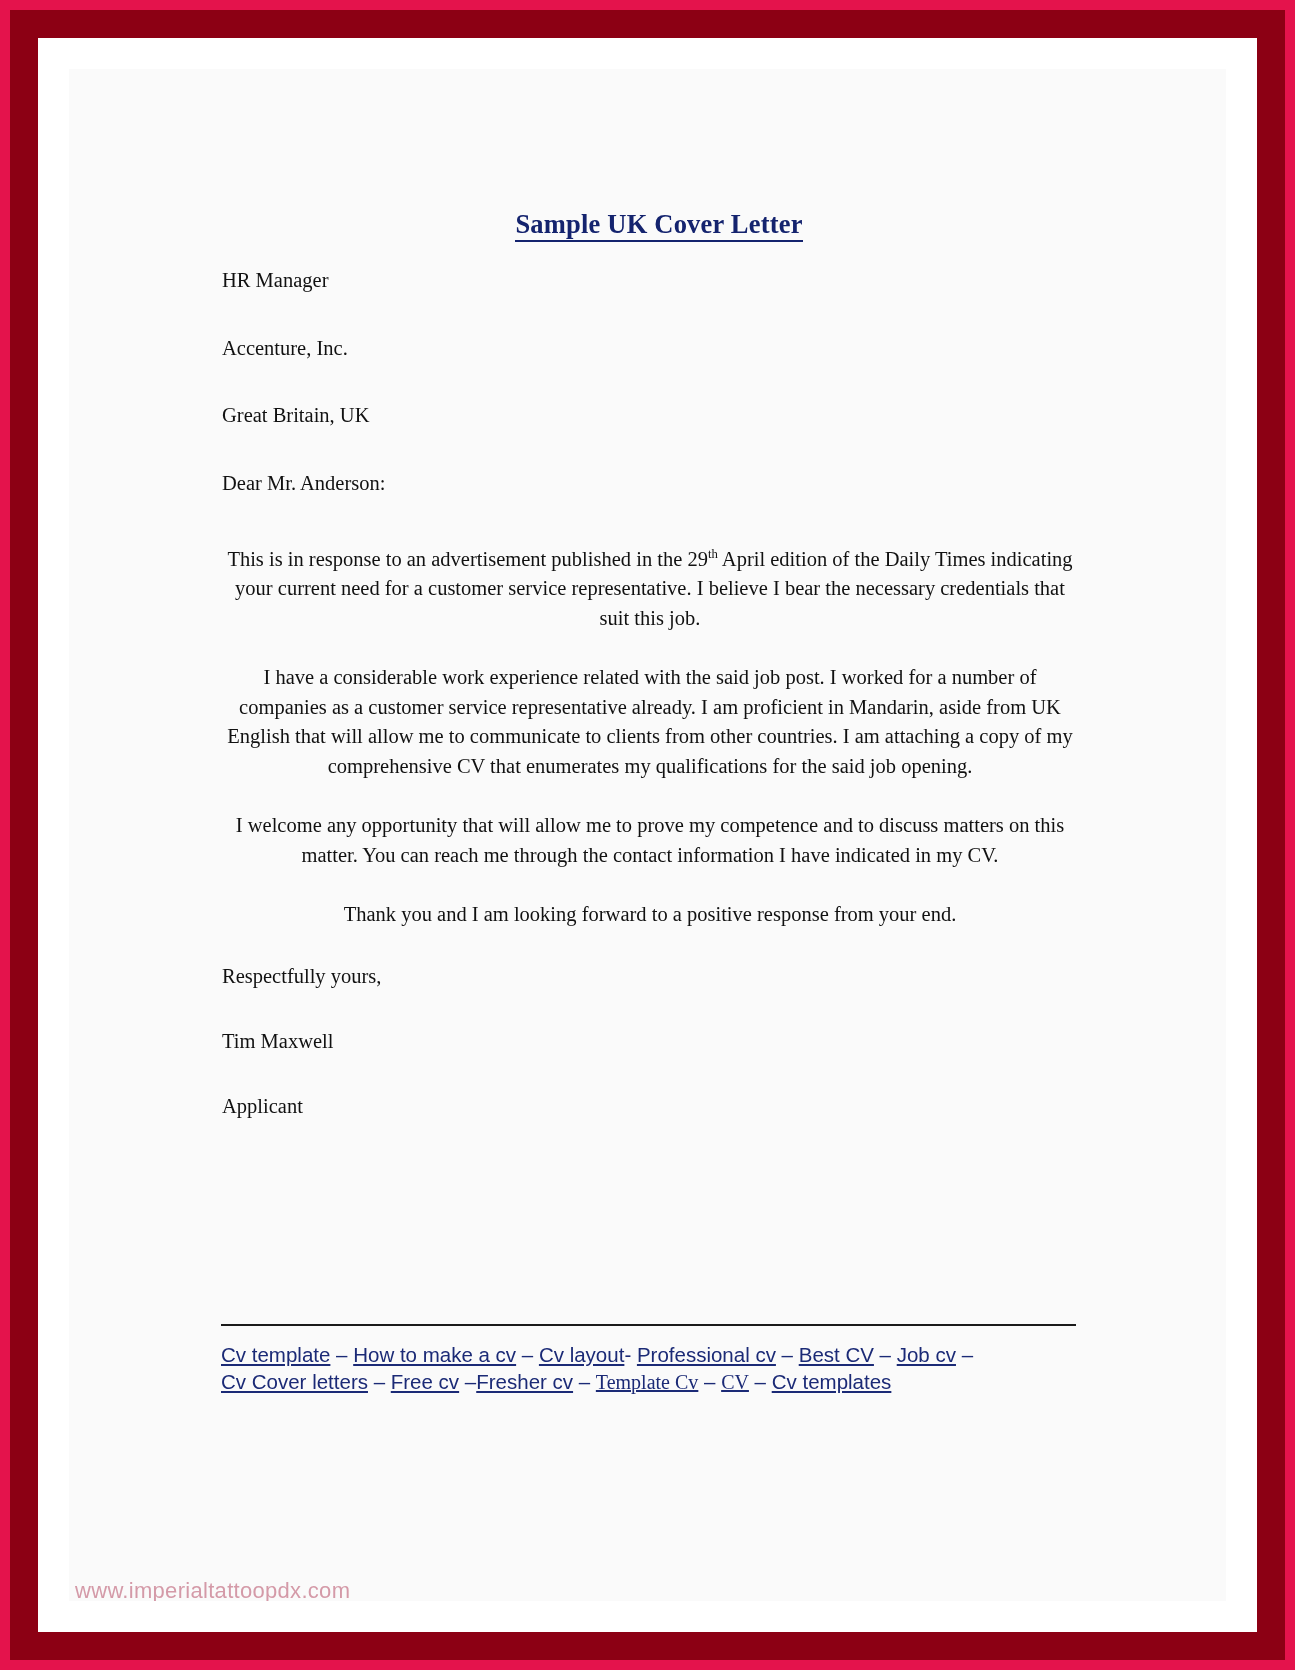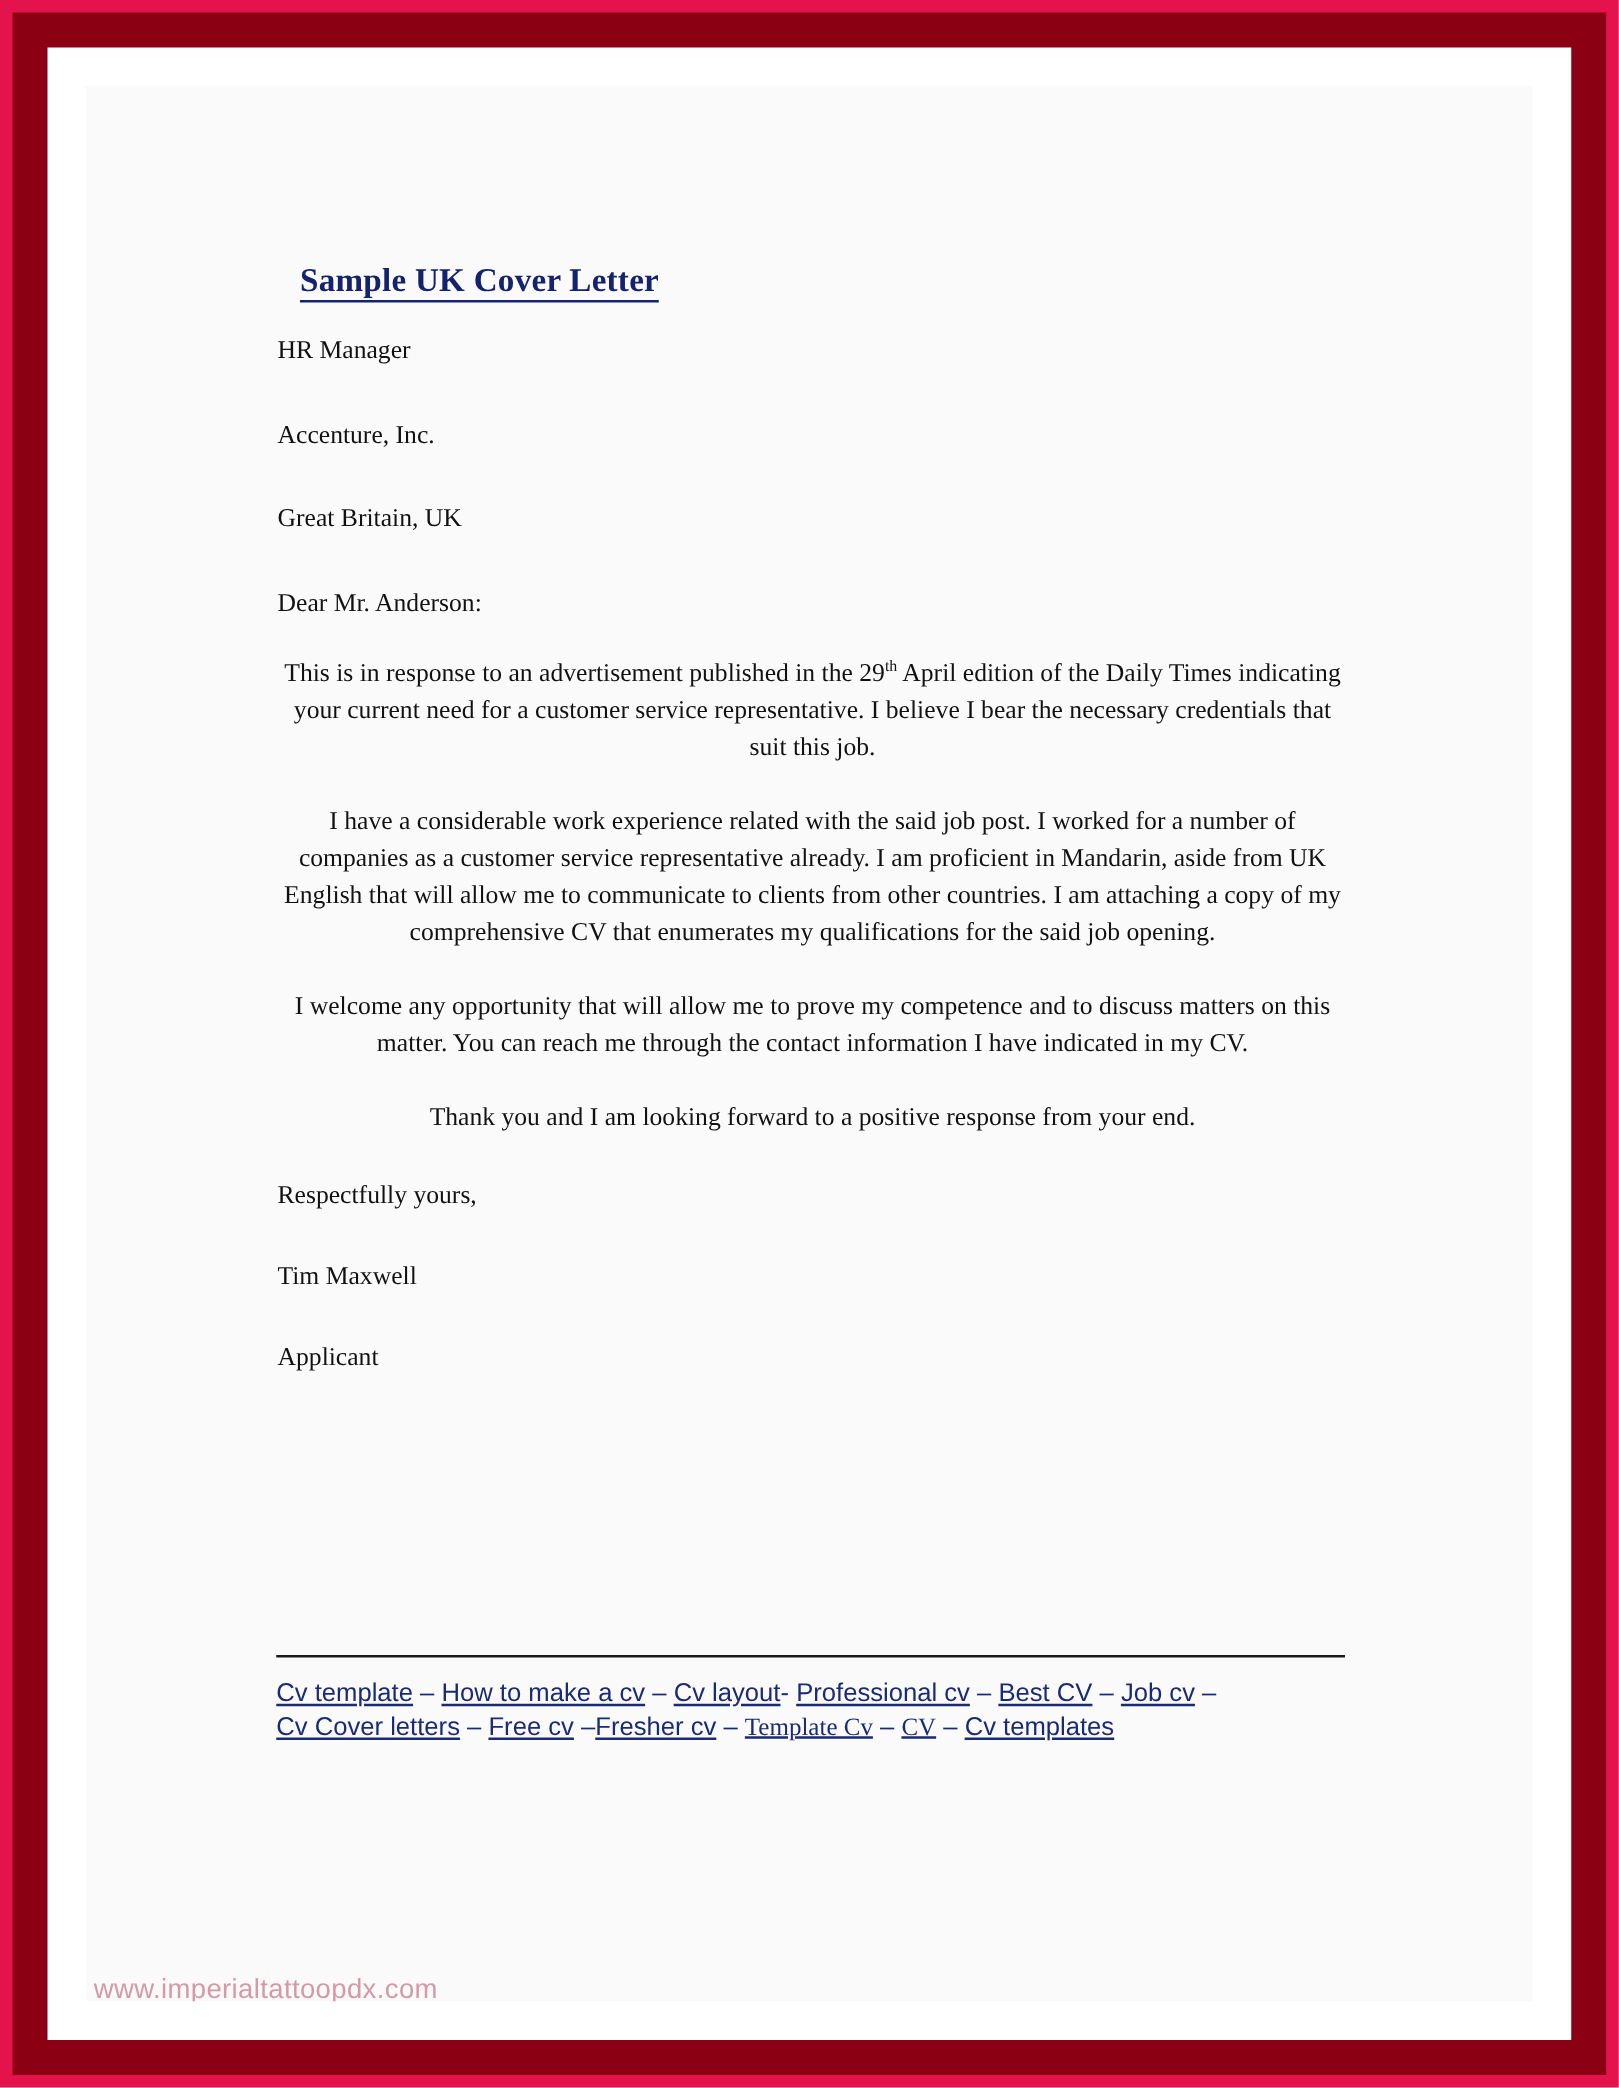--- a/index.html
+++ b/index.html
@@ -46,40 +46,40 @@
 
   
   .letter {
     position: absolute;
     left: 153px;
     top: 140px;
     width: 856px;
   }
 
   .doc-title {
-    text-align: left;
+    text-align: center;
     color: #14236e;
     font-weight: bold;
     font-size: 26.5px;
     letter-spacing: 0.2px;
     margin: 0 0 28px 0;
     padding-left: 18px;
   }
   .doc-title span {
     border-bottom: 2px solid #14236e;
     padding-bottom: 1px;
   }
 
   .addr {
     font-size: 20.5px;
     color: #111111;
     margin: 0 0 42px 0;
     line-height: 1.25;
   }
-  .addr.salutation { margin-bottom: 28px; }
+  .addr.salutation { margin-bottom: 48px; }
 
   .para {
     font-size: 20.5px;
     color: #111111;
     line-height: 1.44;
     margin: 0 0 30px 0;
     text-align: center;
   }
   .para.tight { margin-bottom: 30px; }
   .para sup {

